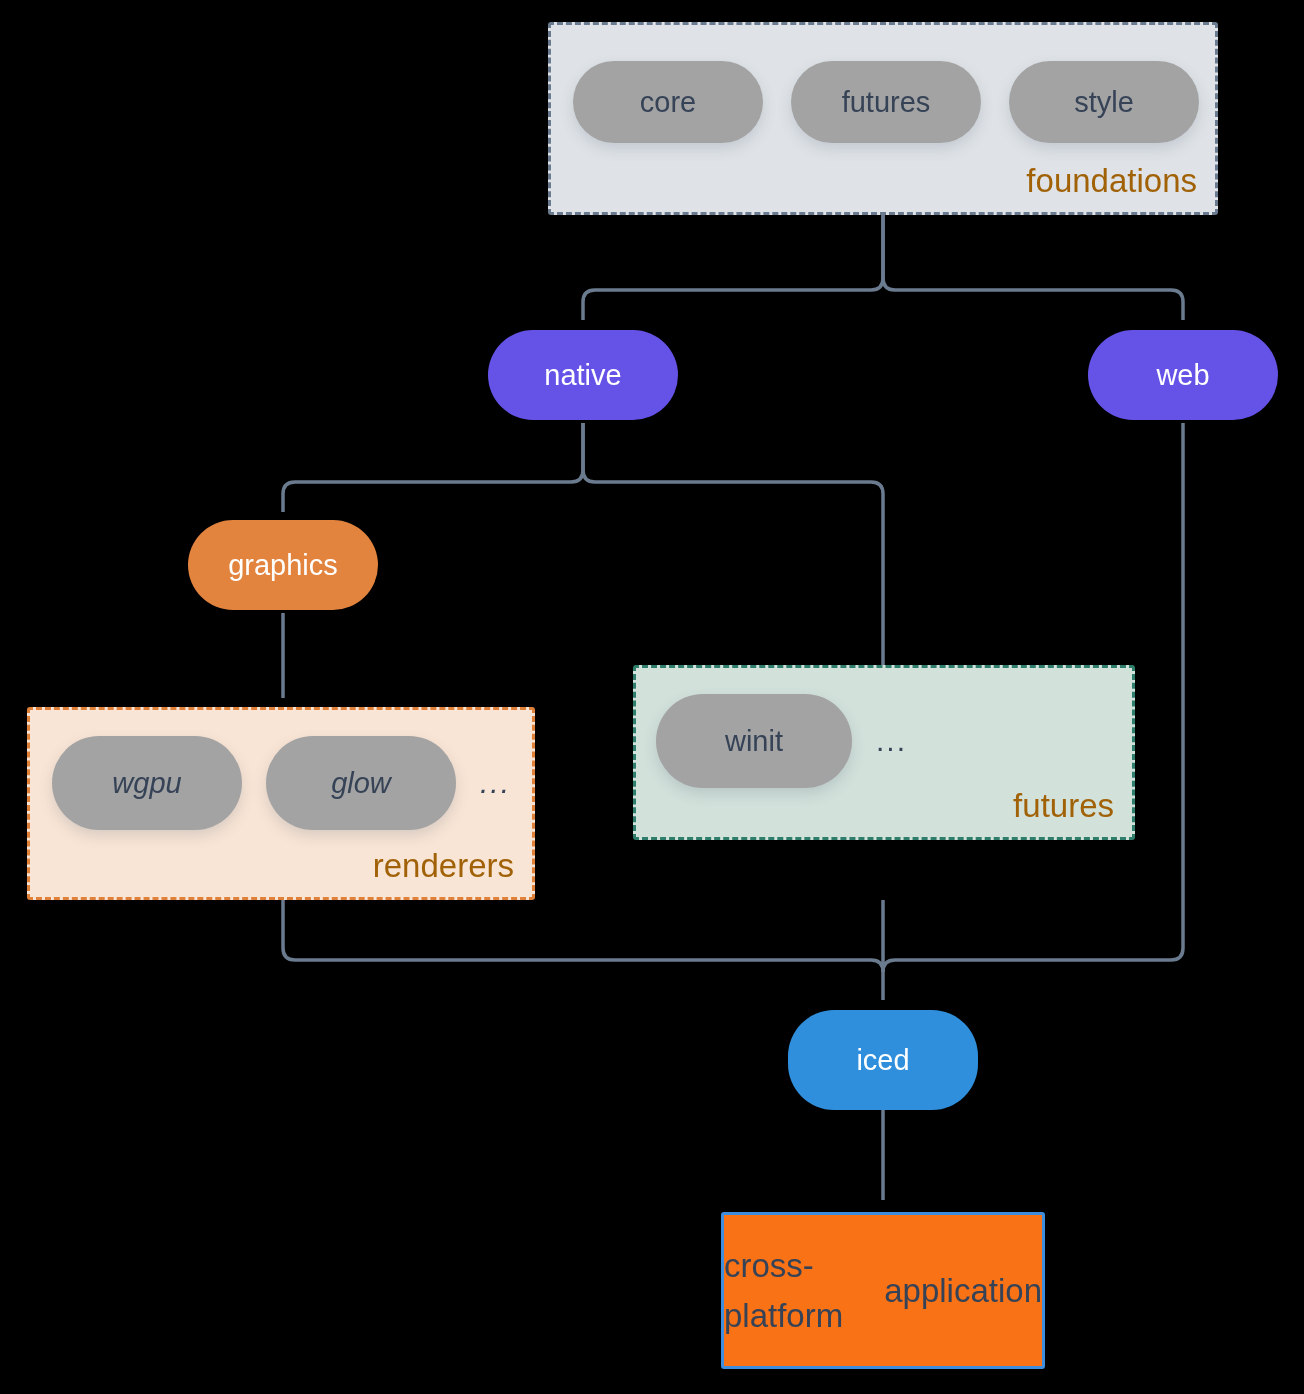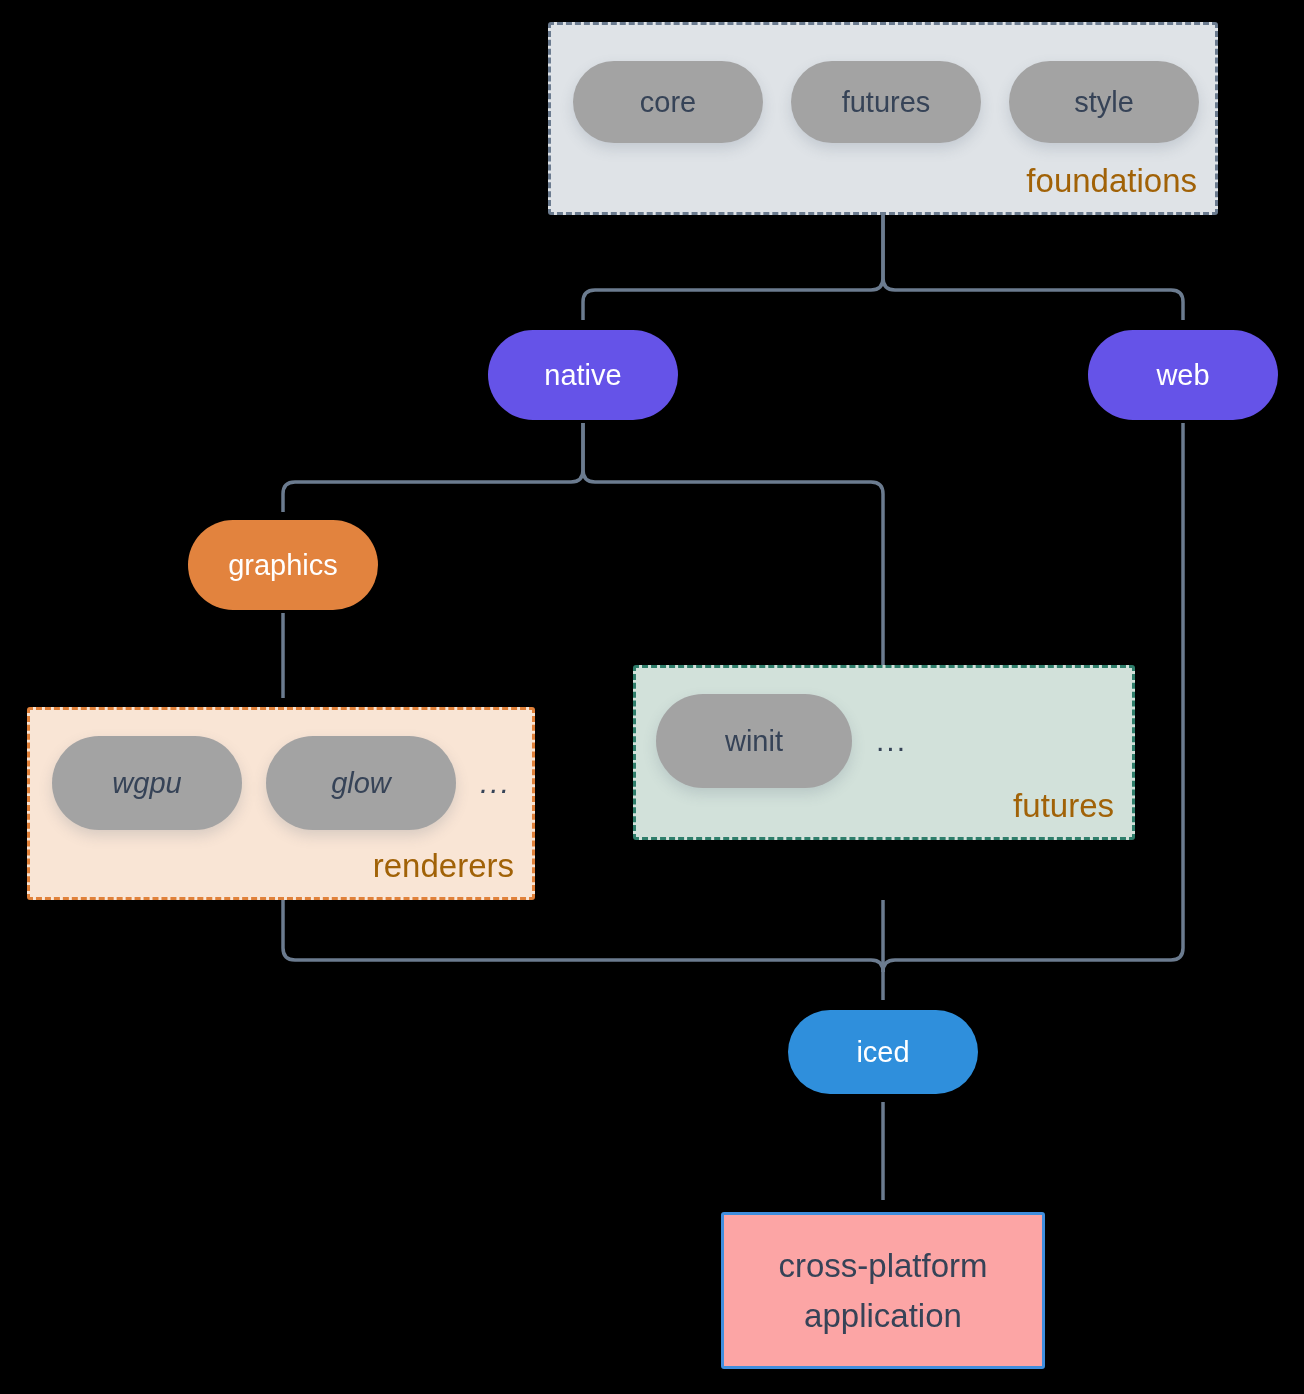--- a/index.html
+++ b/index.html
@@ -60,25 +60,25 @@
     border:3px dashed #e0813a;
   }
   #box-shells{
     left:633px;top:665px;width:502px;height:175px;
     background:#d2e1da;
     border:3px dashed #2f7e6b;
   }
   #app-box{
     position:absolute;
     left:721px;top:1212px;width:324px;height:157px;
-    background:#fca5a5;
+    background:#f97316;
     border:3px solid #3f8ede;
     border-radius:3px;
     box-sizing:border-box;
-    display:flex;flex-direction:column;
+    display:flex;flex-direction:row;
     align-items:center;justify-content:center;
     font-size:33px;line-height:50px;
     color:#364357;
   }
   #connectors{position:absolute;left:0;top:0;width:1304px;height:1394px;}
   #connectors path{stroke:#6b7b8f;stroke-width:3.5;fill:none;}
 </style>
 </head>
 <body>
 
@@ -125,20 +125,20 @@
   </div>
 
   <div class="group-box" id="box-shells">
     <div class="pill-row" style="left:20px;top:26px;gap:24px;">
       <div class="white-pill" style="width:196px;height:94px;">winit</div>
       <div class="ellipsis">...</div>
     </div>
     <div class="group-label">futures</div>
   </div>
 
-  <div class="node-pill" id="node-iced" style="left:788px;top:1010px;width:190px;height:84px;">iced</div>
+  <div class="node-pill" id="node-iced" style="left:788px;top:1010px;width:190px;height:100px;">iced</div>
 
   <div id="app-box">
     <div>cross-platform</div>
     <div>application</div>
   </div>
 
 </div>
 
 </body></html>

